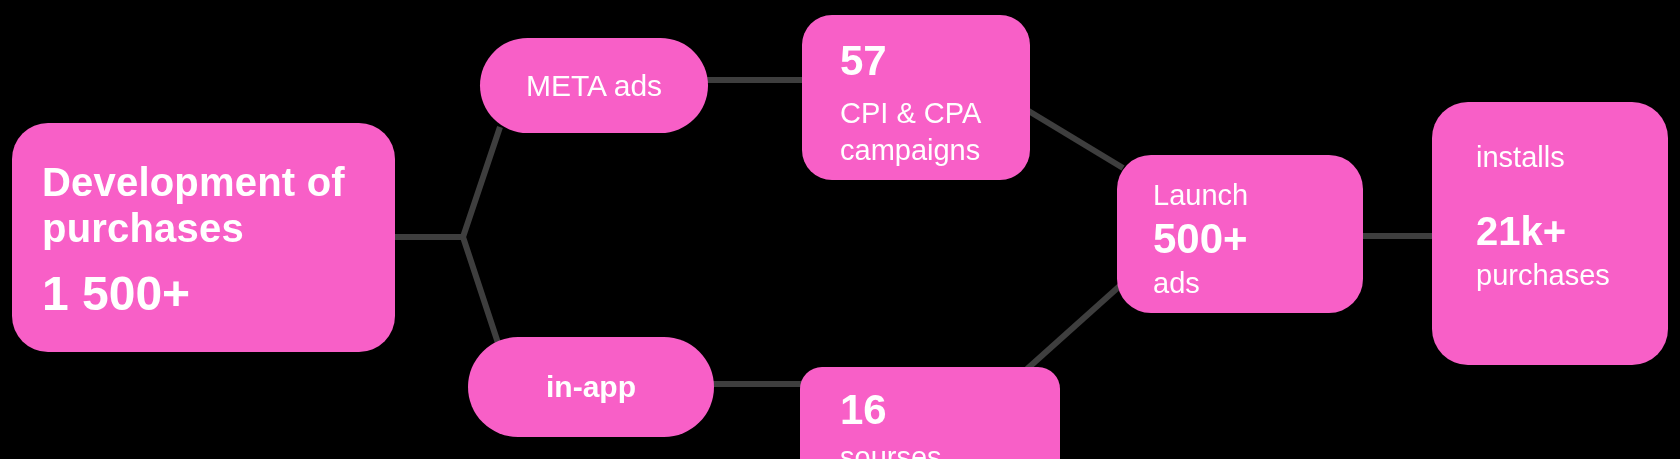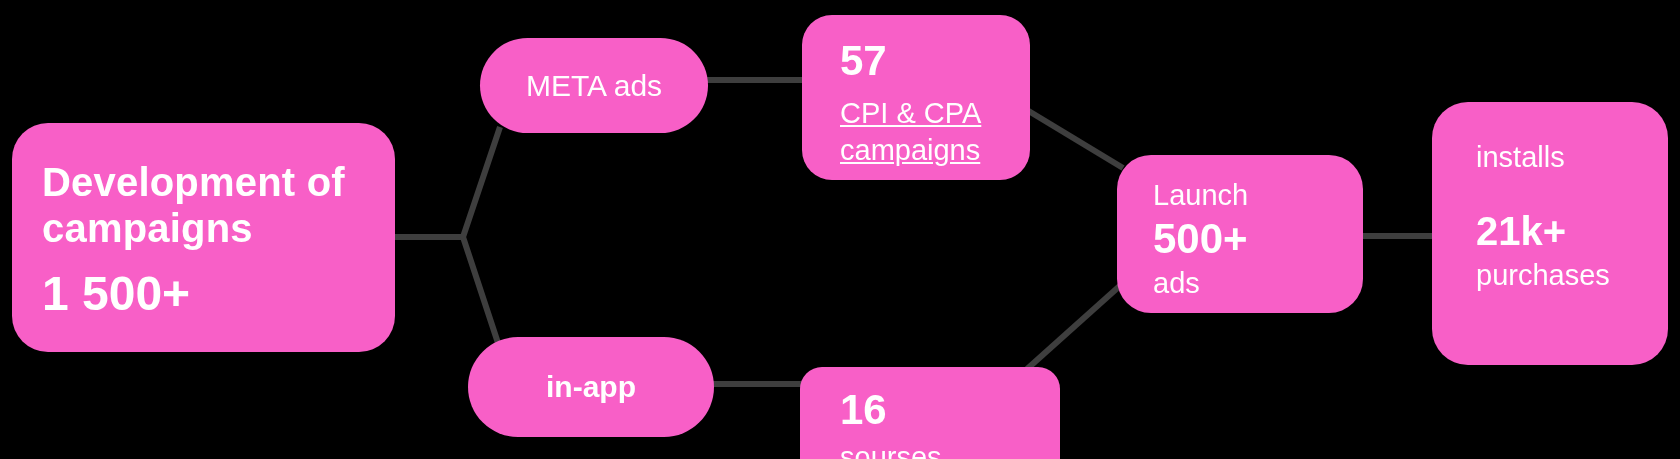--- a/index.html
+++ b/index.html
@@ -74,21 +74,21 @@
     font-size: 29px;
     font-weight: 400;
     line-height: 37px;
   }
   .node-campaigns {
     left: 802px; top: 15px;
     width: 228px; height: 165px;
     border-radius: 30px;
     padding: 22px 18px 16px 38px;
   }
-  .node-campaigns .stat-label { margin-top: 10px; text-decoration: underline; }
+  .node-campaigns .stat-label { margin-top: 10px; }
   .node-sources {
     left: 800px; top: 323px;
     width: 260px; height: 117px;
     border-radius: 22px;
     padding: 19px 18px 0 40px;
     margin-top: 44px;
   }
   .node-sources .stat-label { margin-top: 5px; }
   
   .node-launch {
@@ -119,21 +119,21 @@
     <line x1="395" y1="237" x2="463" y2="237" stroke="#3e3e3e" stroke-width="6"></line>
     <polyline points="500,127 463,237 498,343" fill="none" stroke="#3e3e3e" stroke-width="6" stroke-linejoin="round"></polyline>
     <line x1="706" y1="80" x2="806" y2="80" stroke="#3e3e3e" stroke-width="6"></line>
     <line x1="711" y1="384" x2="804" y2="384" stroke="#3e3e3e" stroke-width="6"></line>
     <line x1="1027" y1="110" x2="1123" y2="168" stroke="#3e3e3e" stroke-width="6"></line>
     <line x1="1027" y1="369" x2="1123" y2="283" stroke="#3e3e3e" stroke-width="6"></line>
     <line x1="1360" y1="236" x2="1436" y2="236" stroke="#3e3e3e" stroke-width="6"></line>
   </svg>
 
   <div class="node node-development">
-    <div class="title">Development of campaigns</div>
+    <div class="title">Development of purchases</div>
     <div class="big-value">1 500+</div>
   </div>
 
   <div class="node pill node-meta">
     <span>META ads</span>
   </div>
 
   <div class="node pill node-inapp">
     <span>in-app</span>
   </div>

